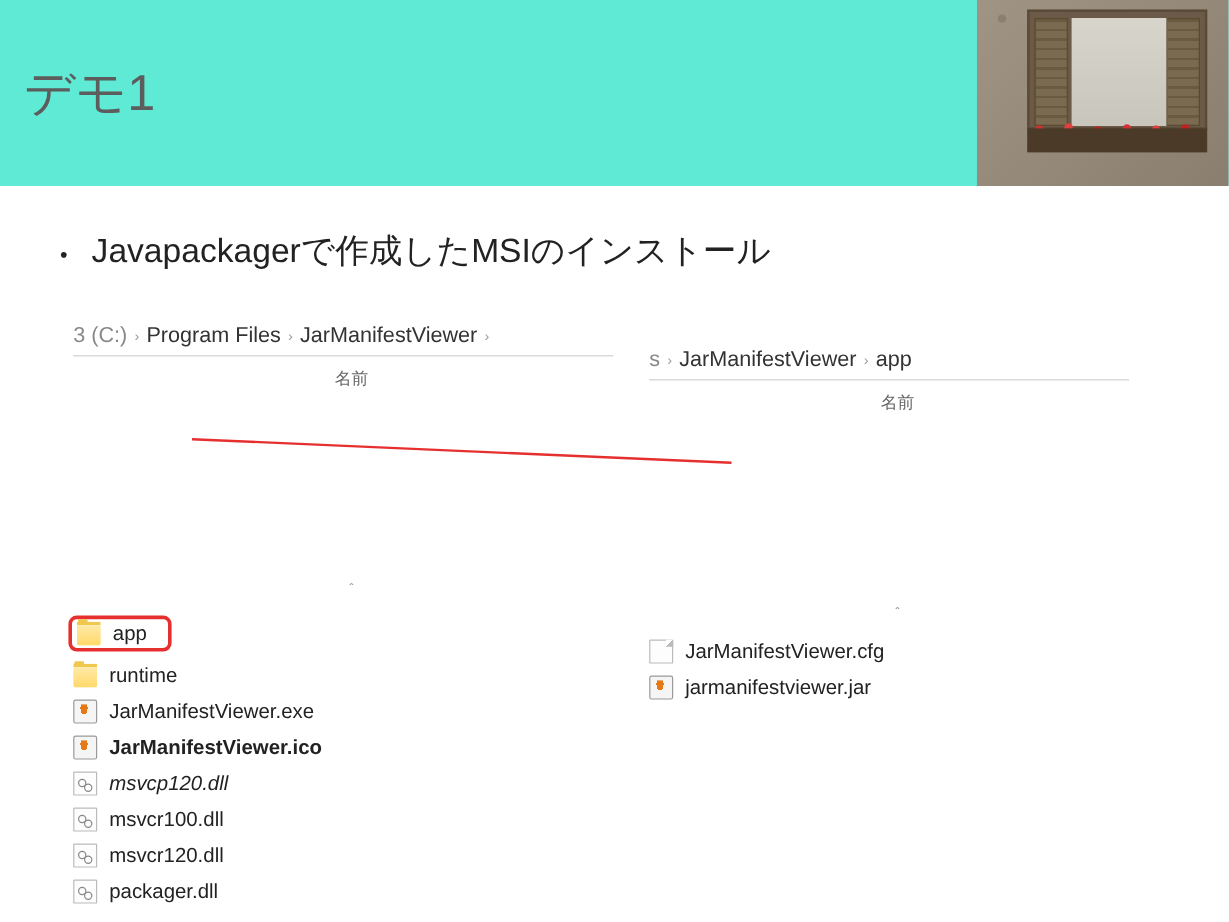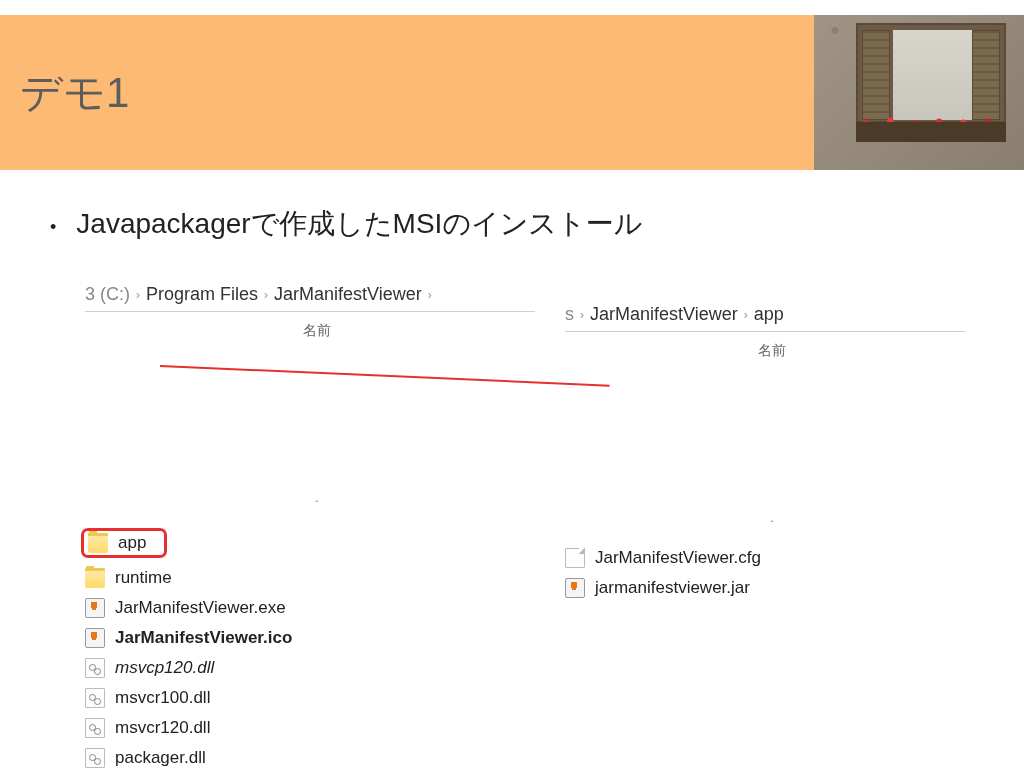--- a/index.html
+++ b/index.html
@@ -9,27 +9,26 @@
     }
     body {
       width: 1024px;
       height: 768px;
       font-family: "Meiryo", "Yu Gothic", sans-serif;
       background: #ffffff;
       position: relative;
       overflow: hidden;
     }
     .title-bar {
-      background: #fdba74;
+      background: #5eead4;
       height: 155px;
       display: flex;
       align-items: center;
       padding-left: 20px;
       position: relative;
-      margin-top: 15px;
     }
     .title-text {
       font-size: 42px;
       color: #5d5d5d;
       font-weight: normal;
     }
     .corner-image {
       position: absolute;
       right: 0;
       top: 0;
@@ -114,21 +113,21 @@
     .bullet {
       margin-right: 20px;
       font-size: 18px;
     }
     .explorer-container {
       display: flex;
       gap: 30px;
       margin-top: 5px;
     }
     .explorer-left {
-      margin-left: 35px;
+      margin-left: 11px;
       width: 450px;
     }
     .explorer-right {
       width: 400px;
       margin-top: 20px;
     }
     .breadcrumb {
       font-size: 18px;
       color: #333;
       padding: 6px 0;

